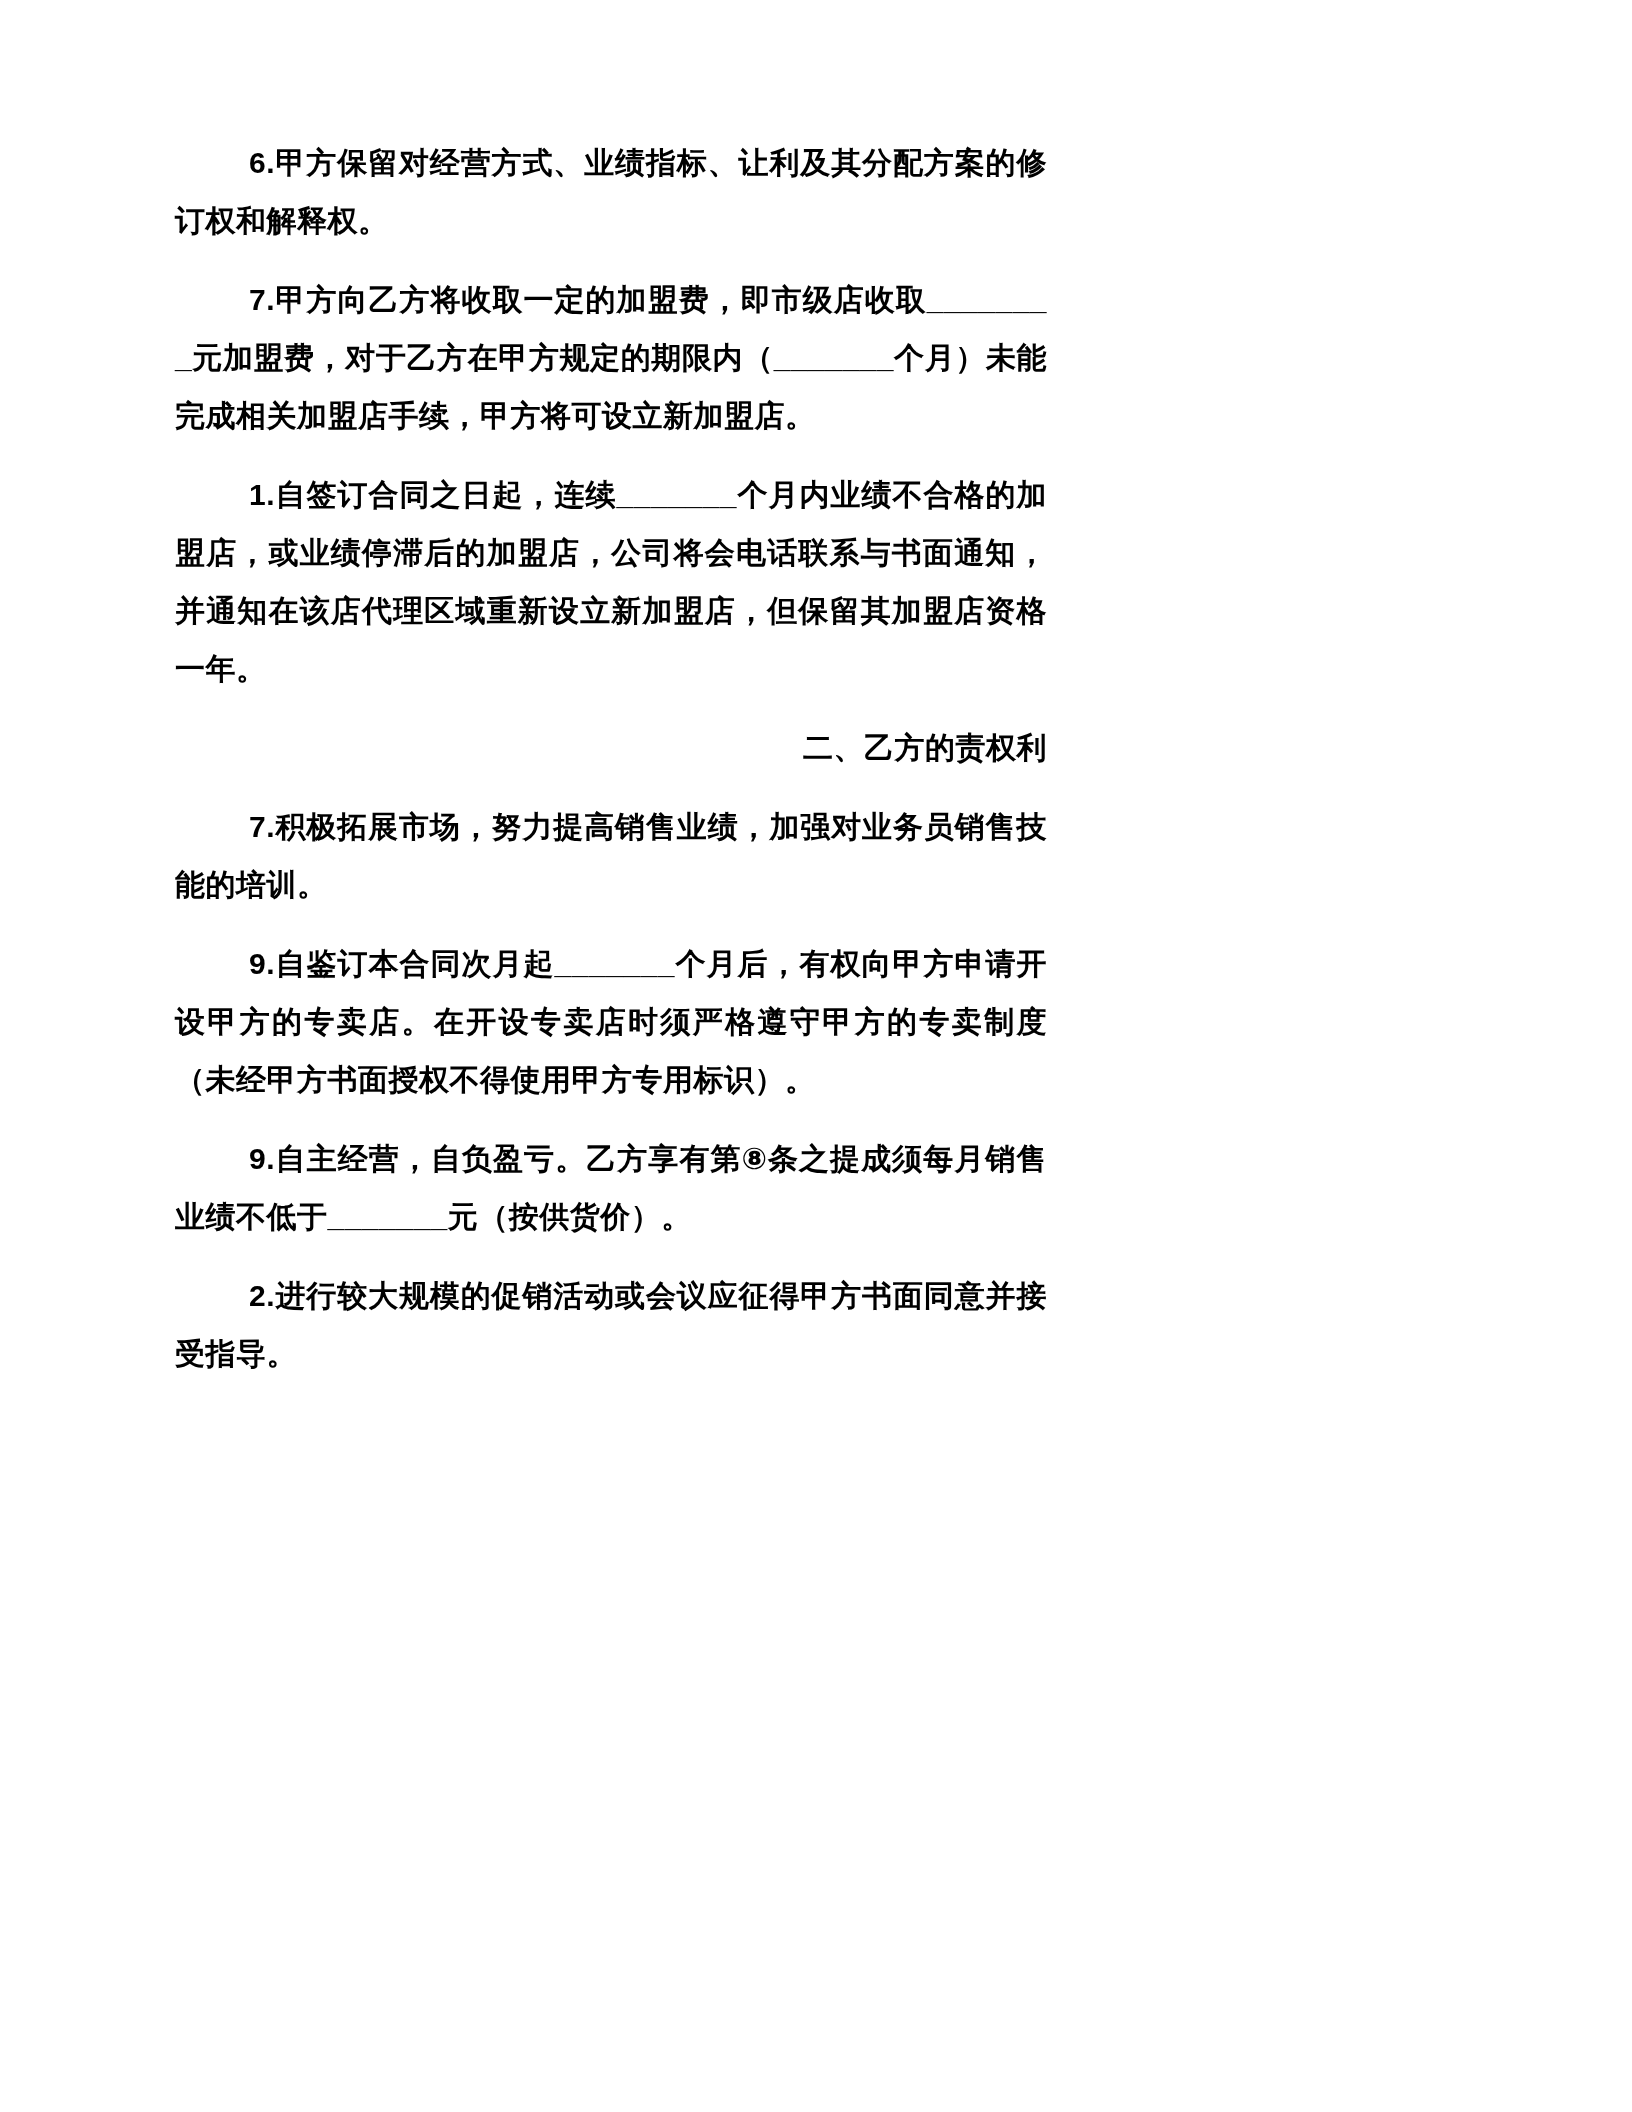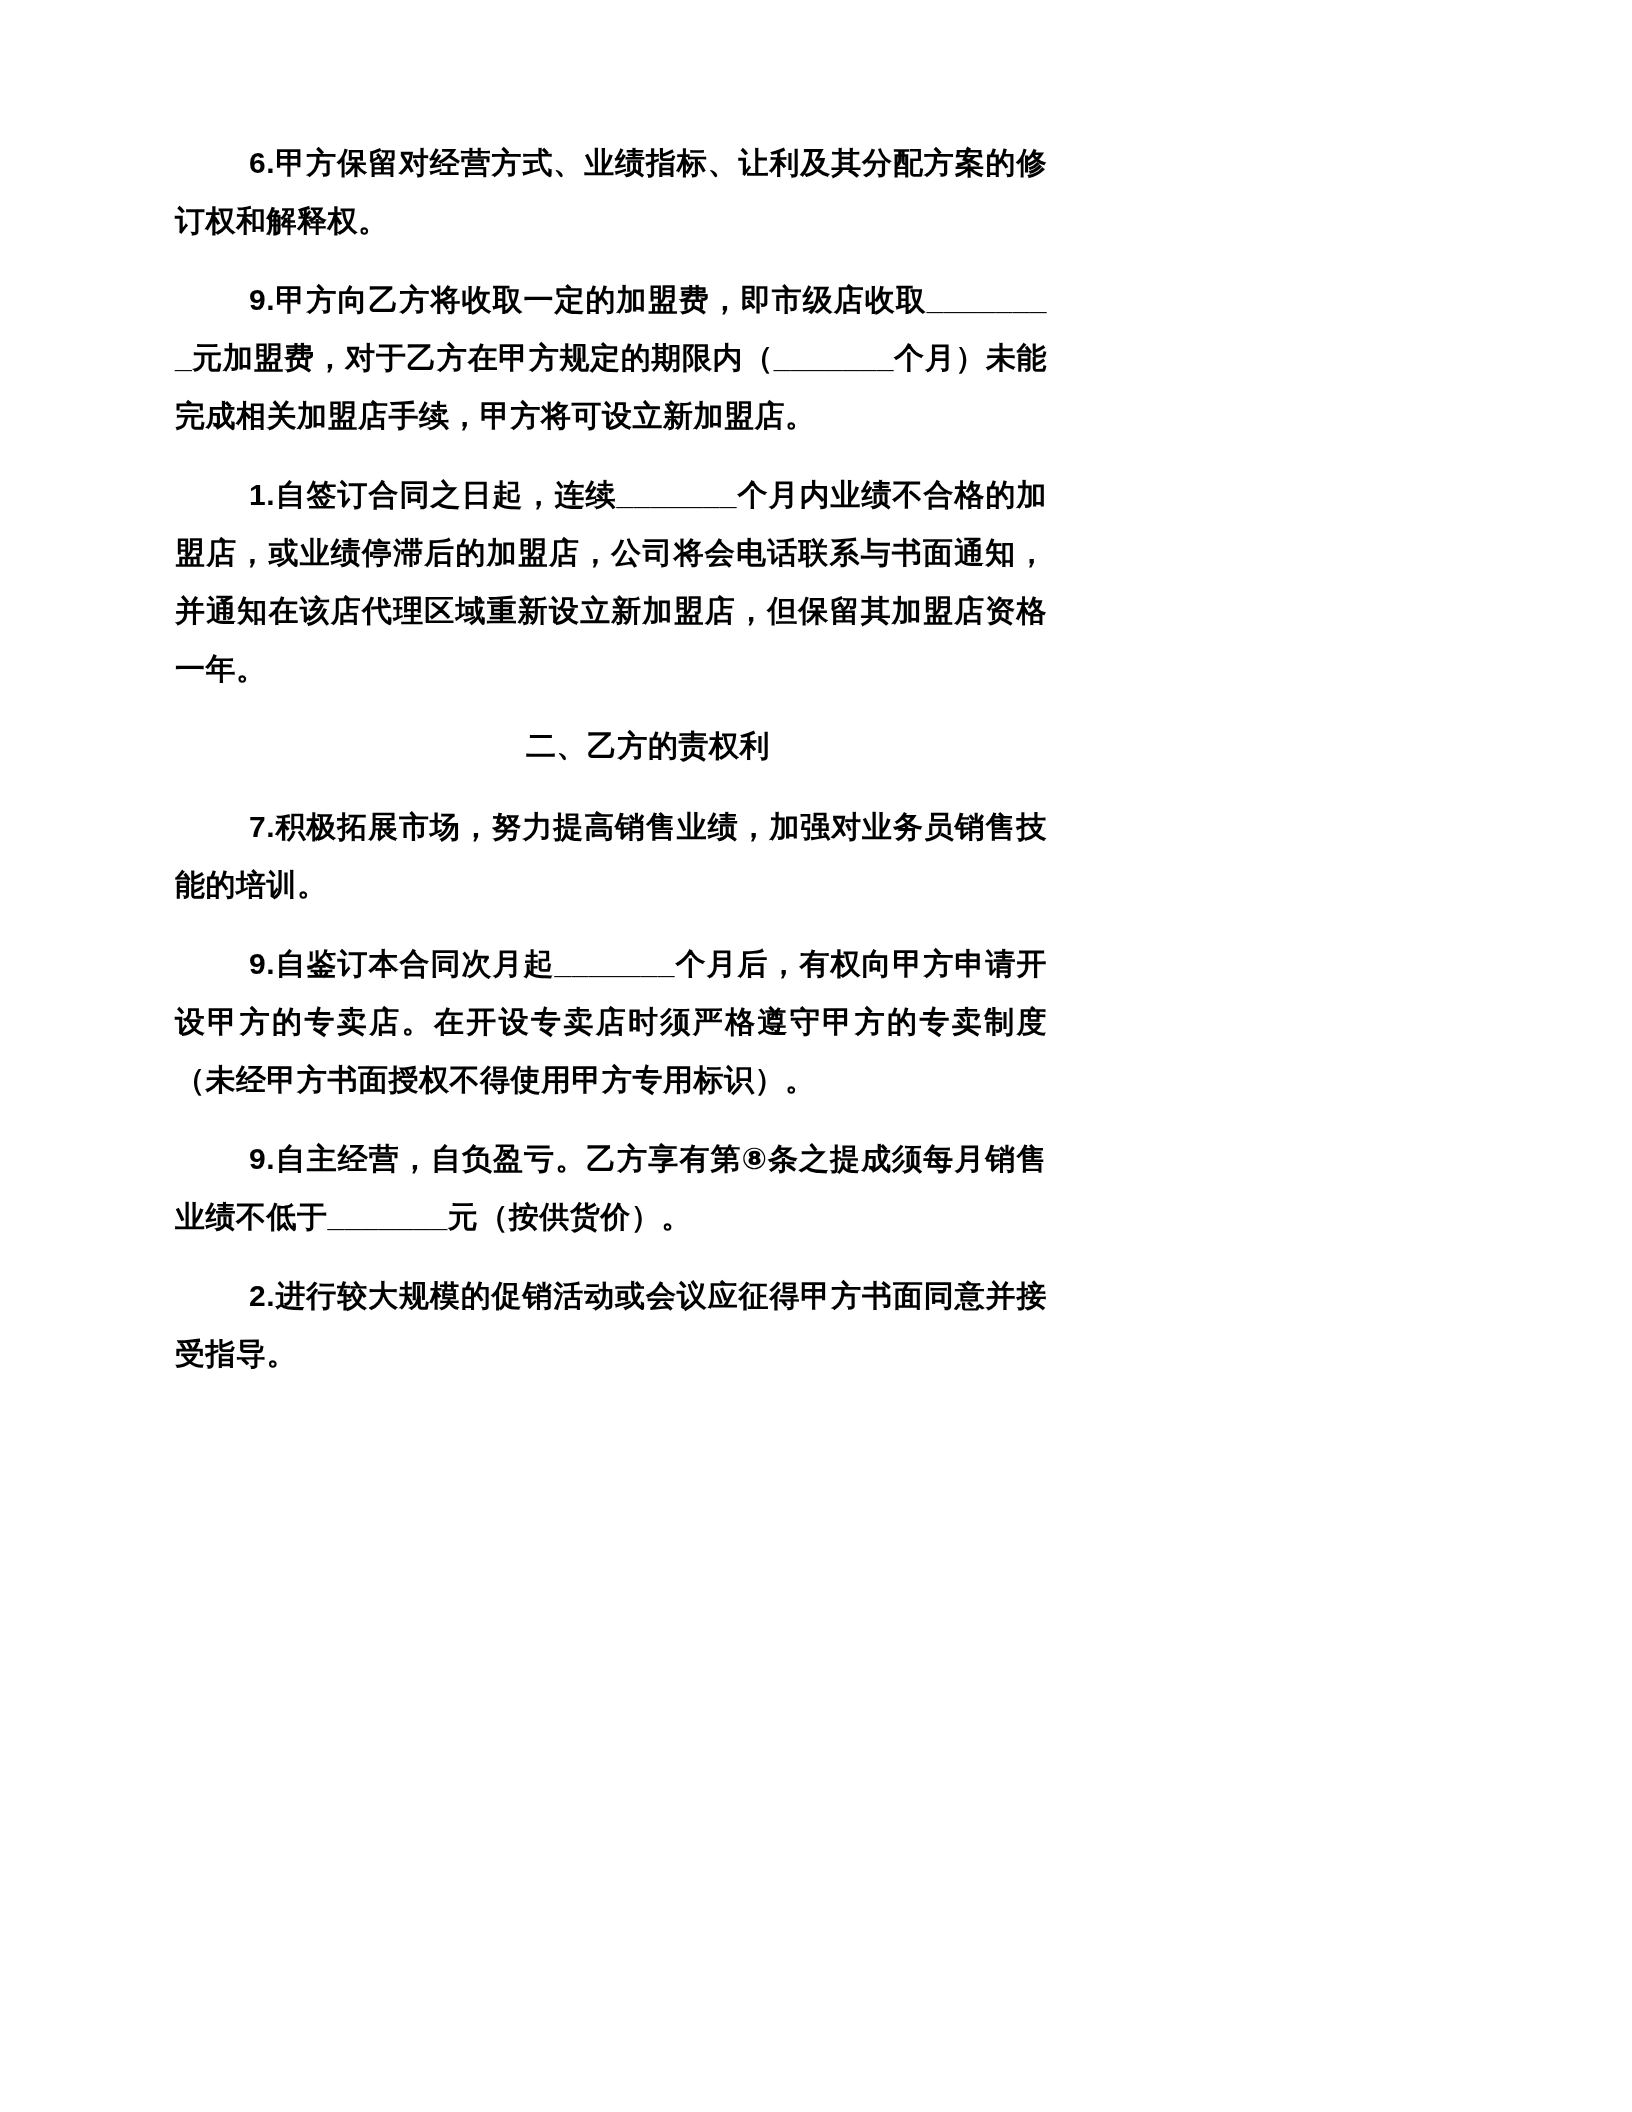--- a/index.html
+++ b/index.html
@@ -27,29 +27,28 @@
       line-height: 58px;
       font-weight: 700;
       text-indent: 74px;
       text-align: justify;
       letter-spacing: 0.5px;
       word-break: break-all;
       color: #000000;
     }
     .heading {
       
-      text-align: center;
-      font-family: Liberation Mono, monospace;
+      text-align: right;
     }
   </style>
 </head>
 <body>
 
 <div class="page">
   <p class="para">6.甲方保留对经营方式、业绩指标、让利及其分配方案的修订权和解释权。</p>
-  <p class="para">9.甲方向乙方将收取一定的加盟费，即市级店收取________元加盟费，对于乙方在甲方规定的期限内（_______个月）未能完成相关加盟店手续，甲方将可设立新加盟店。</p>
+  <p class="para">7.甲方向乙方将收取一定的加盟费，即市级店收取________元加盟费，对于乙方在甲方规定的期限内（_______个月）未能完成相关加盟店手续，甲方将可设立新加盟店。</p>
   <p class="para">1.自签订合同之日起，连续_______个月内业绩不合格的加盟店，或业绩停滞后的加盟店，公司将会电话联系与书面通知，并通知在该店代理区域重新设立新加盟店，但保留其加盟店资格一年。</p>
   <p class="para heading">二、乙方的责权利</p>
   <p class="para">7.积极拓展市场，努力提高销售业绩，加强对业务员销售技能的培训。</p>
   <p class="para">9.自鉴订本合同次月起_______个月后，有权向甲方申请开设甲方的专卖店。在开设专卖店时须严格遵守甲方的专卖制度（未经甲方书面授权不得使用甲方专用标识）。</p>
   <p class="para">9.自主经营，自负盈亏。乙方享有第⑧条之提成须每月销售业绩不低于_______元（按供货价）。</p>
   <p class="para">2.进行较大规模的促销活动或会议应征得甲方书面同意并接受指导。</p>
 </div>
 
 </body></html>

